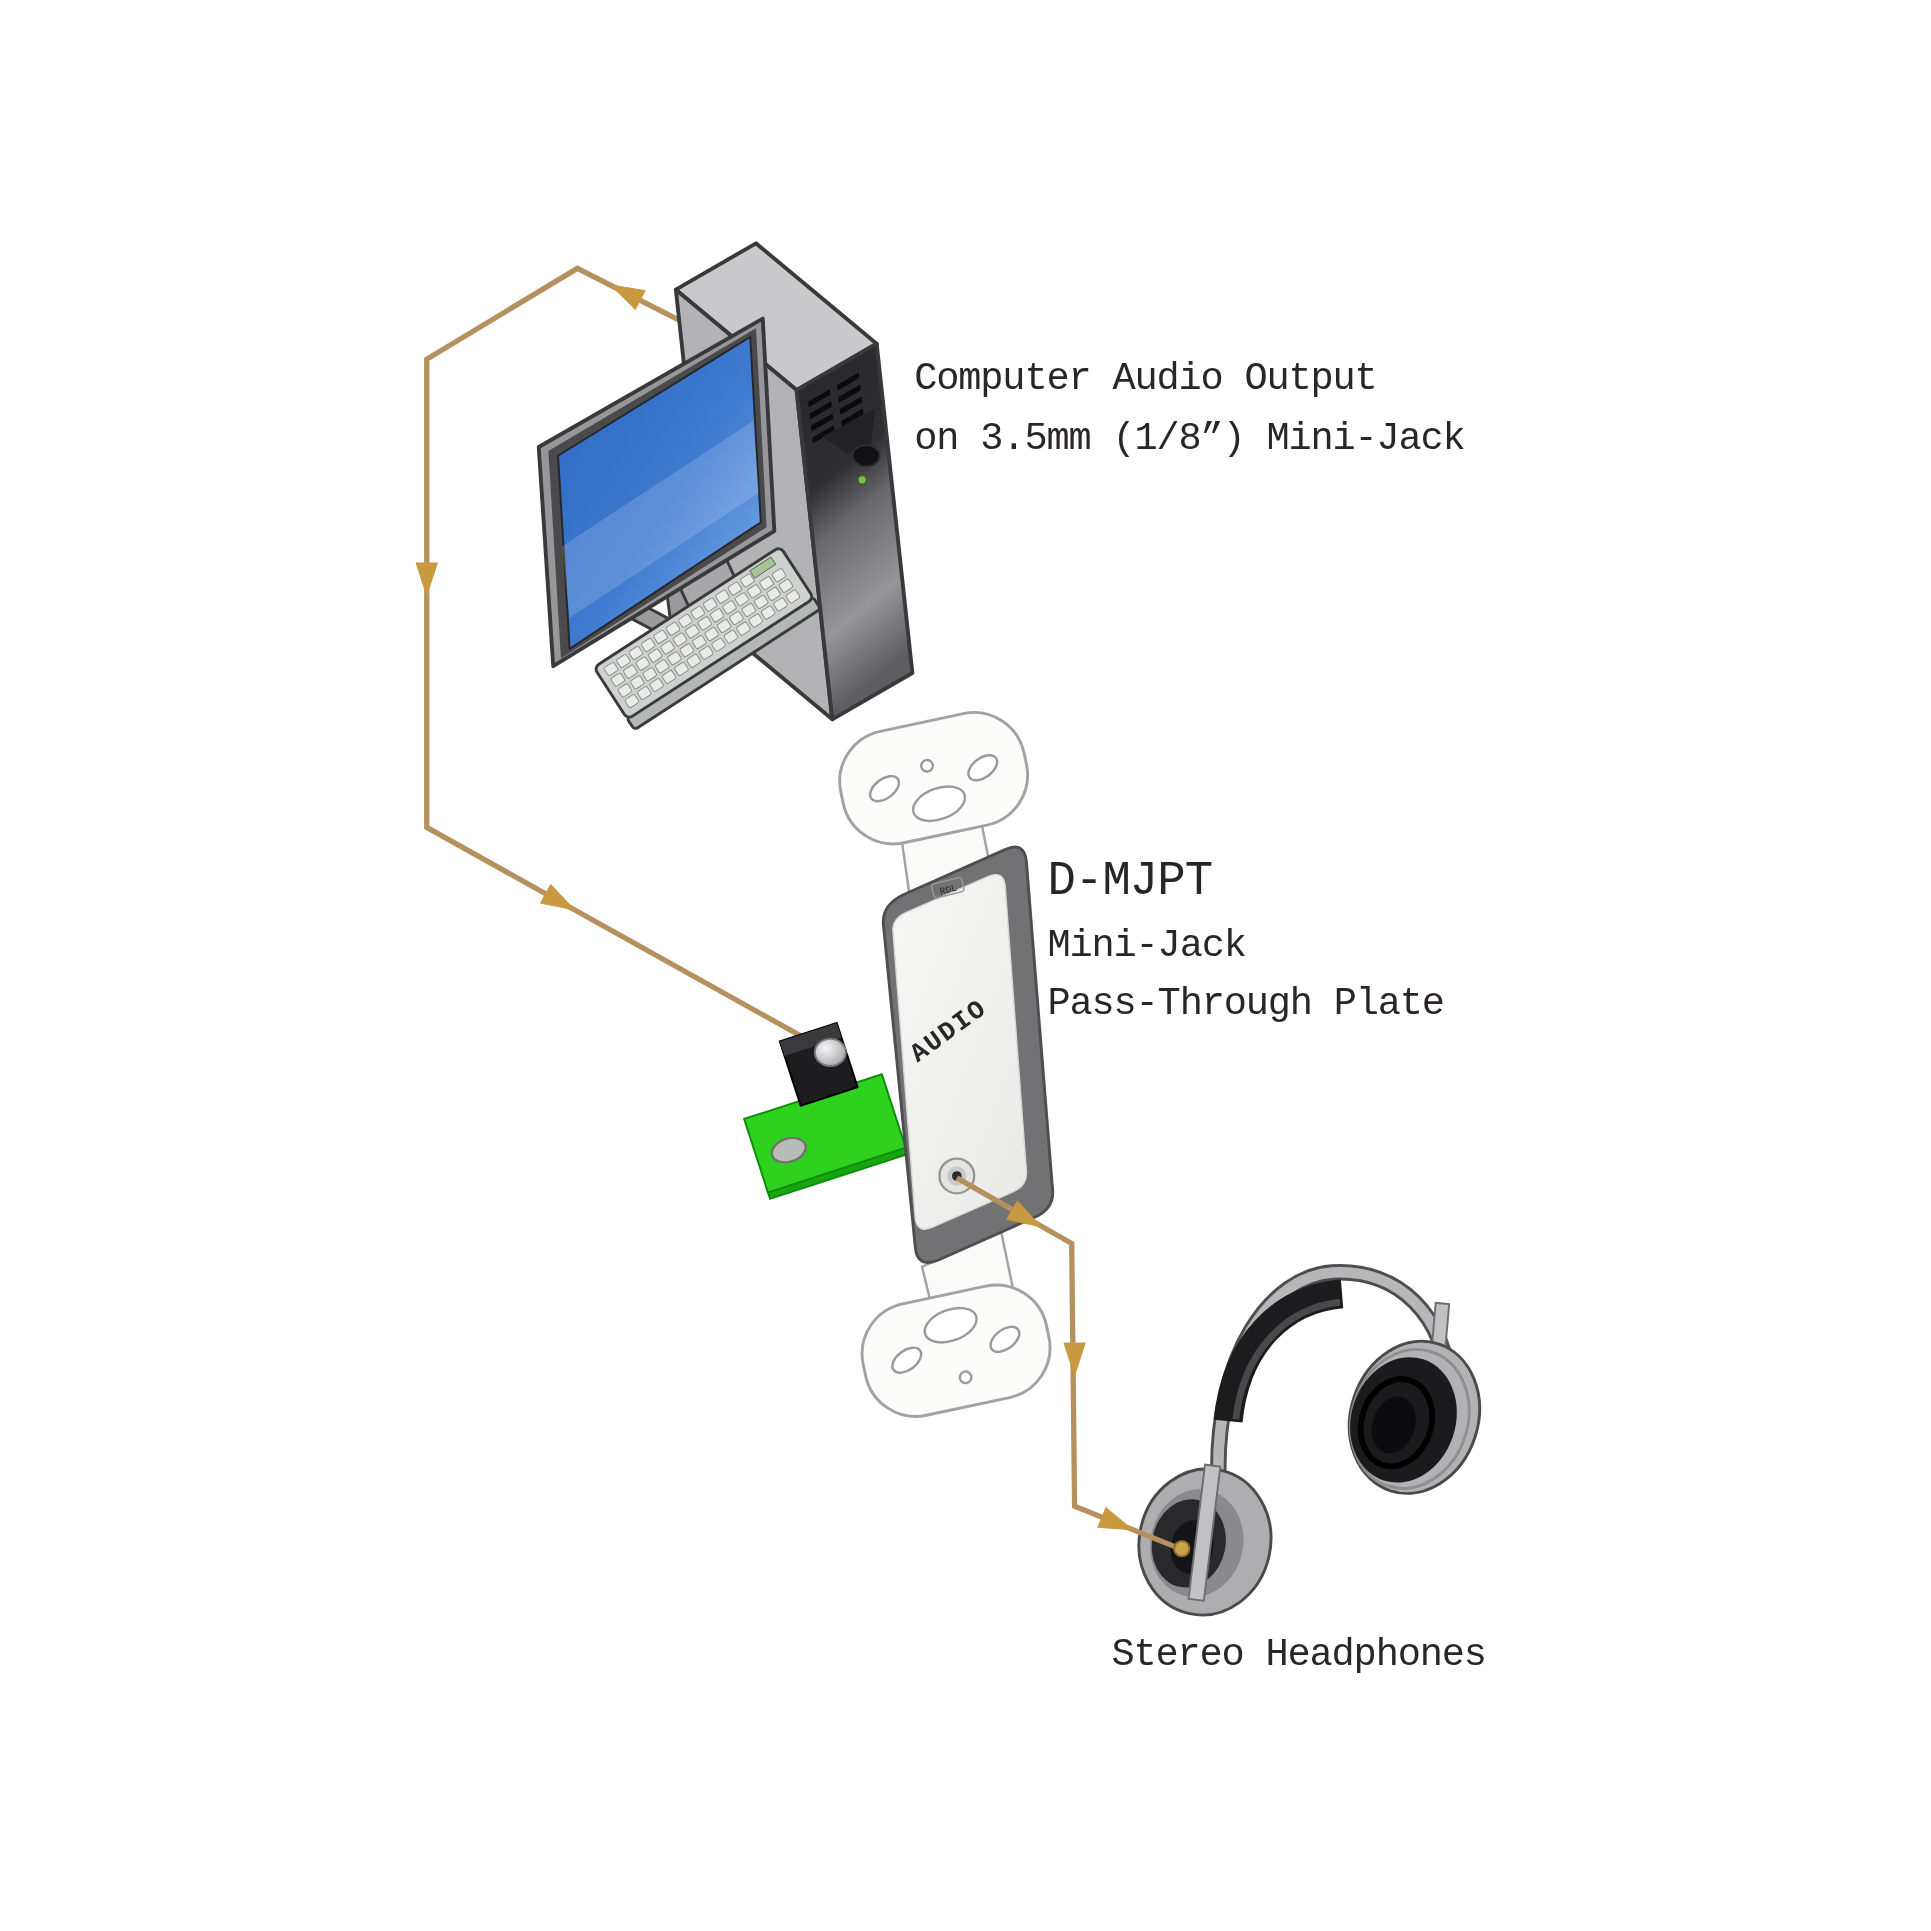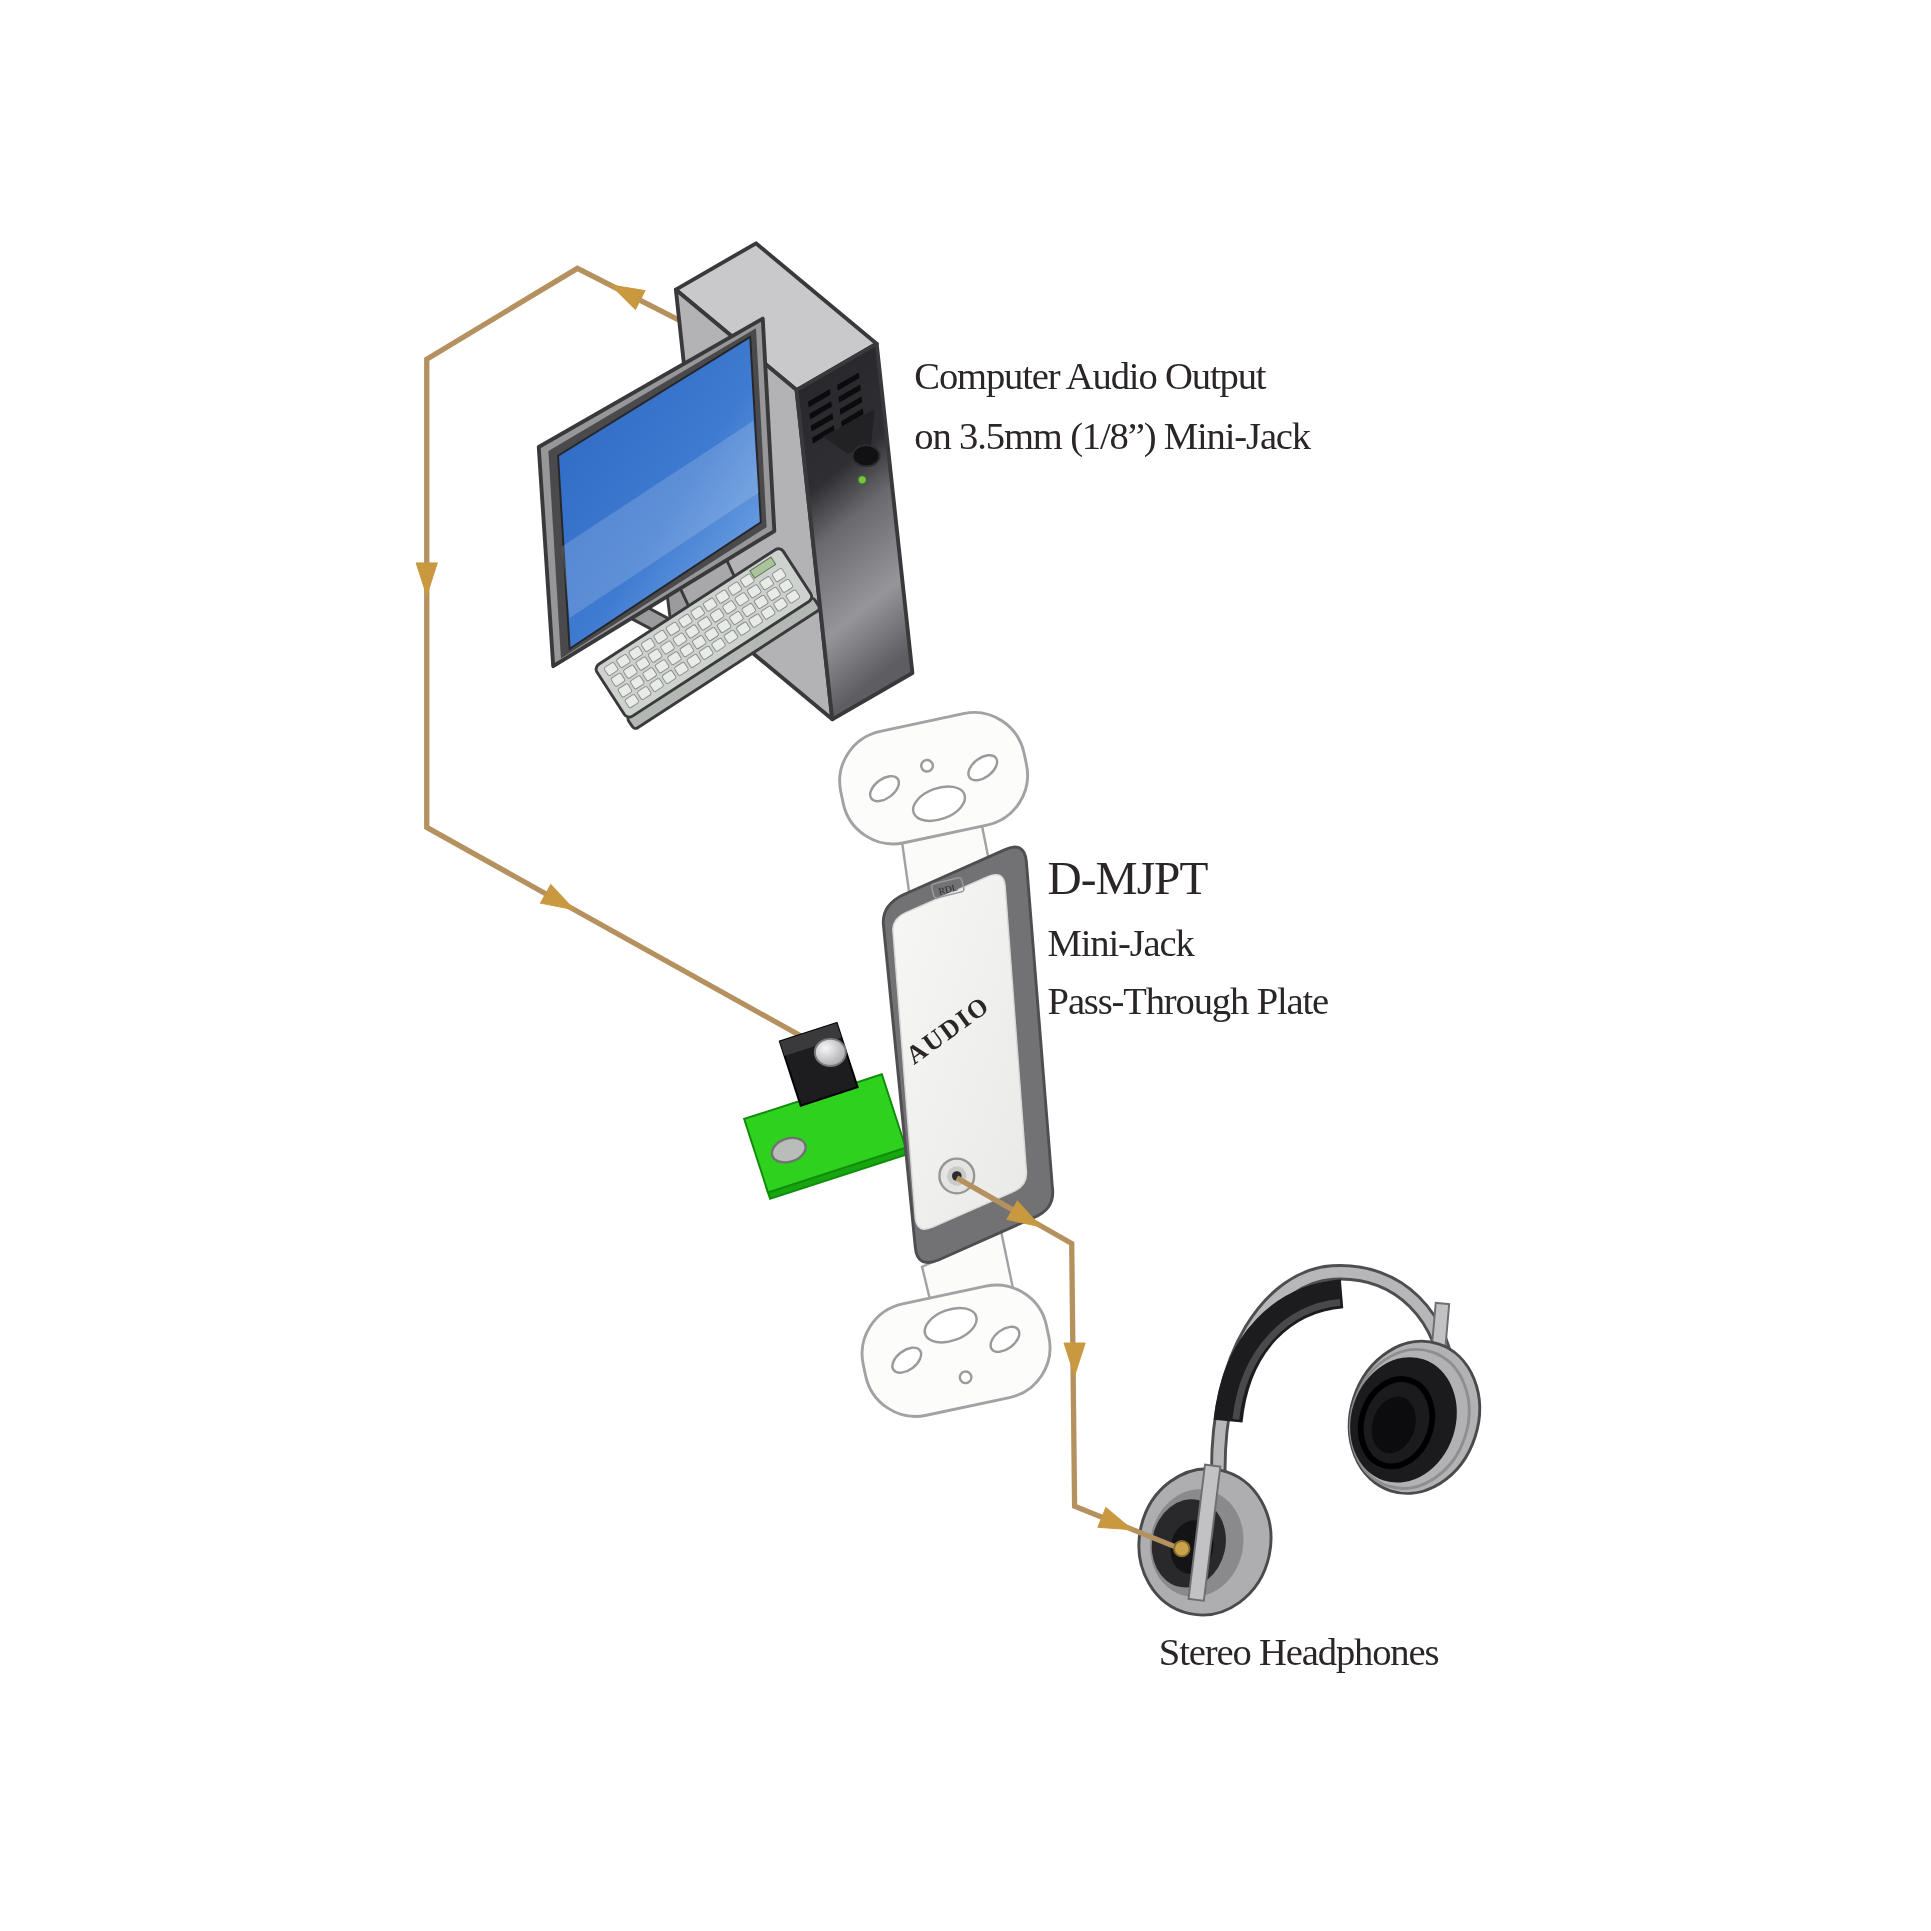--- a/index.html
+++ b/index.html
@@ -1,21 +1,21 @@
 <!DOCTYPE html>
 <html style="--cable: #b5915f; --arrow: #c9993f; --pcb-green: #2fd11f; --screen-blue: #3f7bd0; --led-green: #7ac143; --text: #2a2628;"><head>
 <meta charset="utf-8">
 <style>
   :root{
     --cable:#b5915f; --arrow:#c9993f; --pcb-green:#2fd11f; --screen-blue:#3f7bd0;
     --led-green:#7ac143; --text:#2a2628;
   }
   html,body{margin:0;padding:0;background:#ffffff;}
   .stage{width:1931px;height:1931px;position:relative;background:#ffffff;
-         font-family:Liberation Serif, serif;}
+         font-family:Liberation Mono, monospace;}
   svg{position:absolute;left:0;top:0;}
   text{fill:var(--text);}
   .lbl{font-size:40px;letter-spacing:-1.2px;}
   .lbl-big{font-size:49px;letter-spacing:-1px;}
   .cable{stroke:var(--cable);stroke-width:5.5;fill:none;}
   .arrow{fill:var(--arrow);stroke:var(--arrow);stroke-width:1;}
   .outline{stroke:#39393b;stroke-width:4;stroke-linejoin:round;}
   .tab{fill:#fcfcfb;stroke:#a2a2a4;stroke-width:3;}
   .hole{fill:#ffffff;stroke:#9a9a9c;stroke-width:2.5;}
   .key{fill:#e9ebe9;stroke:#8b8f8b;stroke-width:1;}

